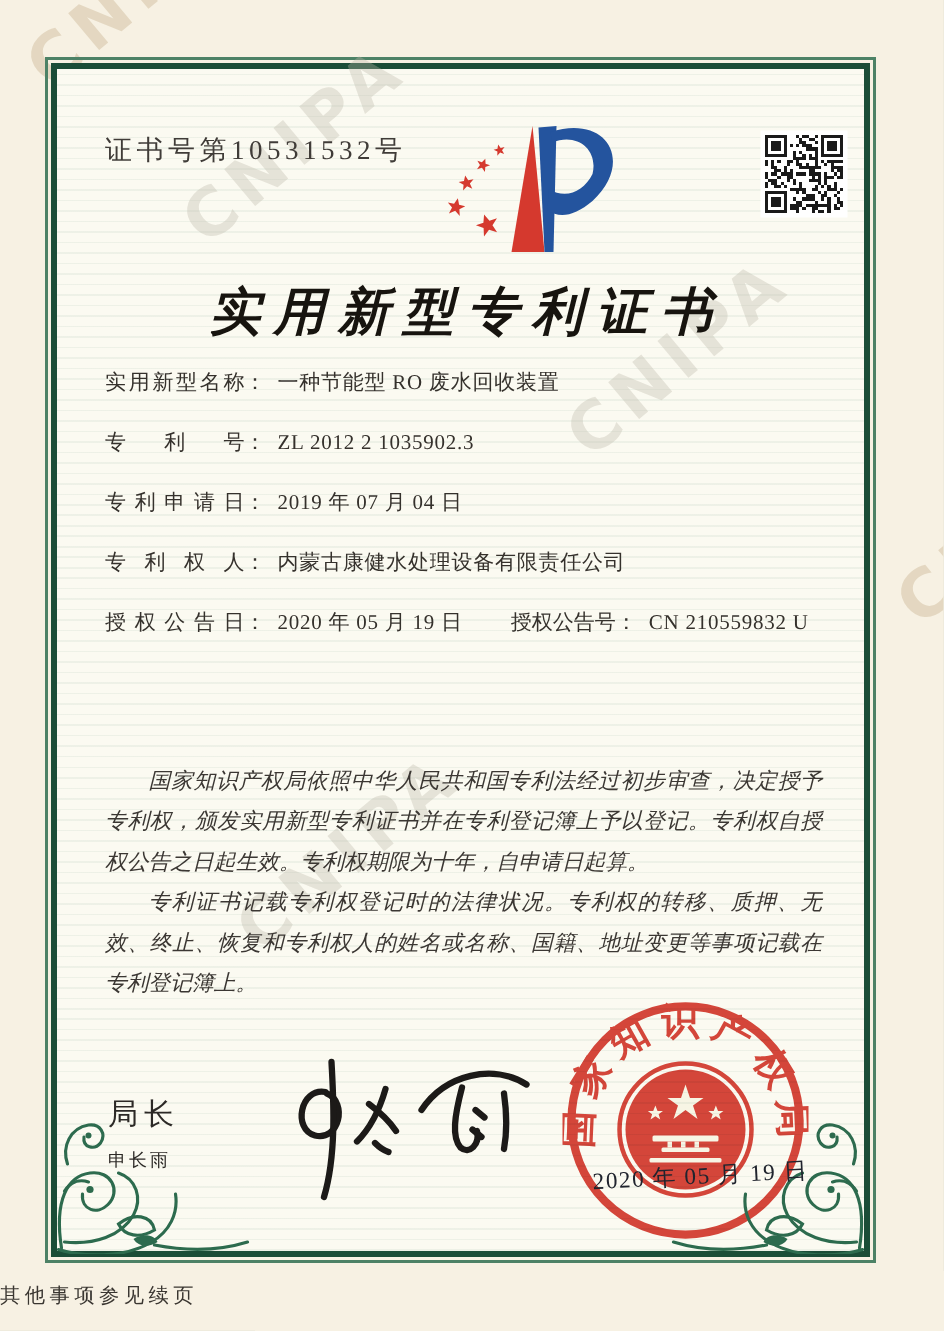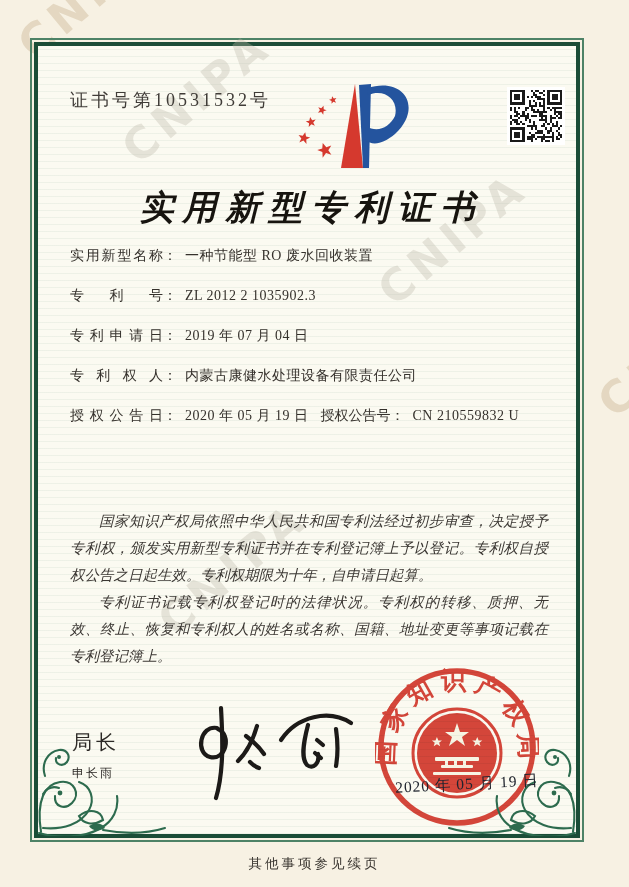--- a/index.html
+++ b/index.html
@@ -31,39 +31,39 @@
   .title{
     position:absolute;left:0;top:139px;width:100%;text-align:center;
     font-size:34px;font-weight:700;letter-spacing:9px;text-indent:9px;color:#17140f;font-style:italic;
   }
   .fields{position:absolute;left:32px;top:199px;width:480px;font-size:14px;color:#35312c;}
   .frow{margin-bottom:19px;line-height:21px;white-space:nowrap;}
   .flabel{display:inline-block;width:93px;text-align:justify;text-align-last:justify;vertical-align:top;}
   .colon{display:inline-block;vertical-align:top;}
   .fvalue{display:inline-block;vertical-align:top;margin-left:8px;letter-spacing:0.5px;}
   .fvalue-wrap{white-space:normal;max-width:368px;}
-  .frow-double .fgroup2{margin-left:12px;}
+  .frow-double .fgroup2{margin-left:32px;}
   .paras{
     position:absolute;left:32px;top:462px;width:478px;
     font-size:14.5px;line-height:1.86;font-style:italic;color:#3b3733;text-align:justify;
   }
   .paras p{margin:0;text-indent:2em;}
   .officer-title{position:absolute;left:34px;top:683px;font-size:20px;letter-spacing:4px;color:#2c2926;}
   .officer-name{position:absolute;left:34px;top:719px;font-size:12px;letter-spacing:2px;color:#2c2926;}
   .signature{position:absolute;left:149px;top:650px;width:190px;height:115px;}
   .seal{position:absolute;left:337px;top:619px;width:164px;height:164px;opacity:0.93;mix-blend-mode:multiply;}
   .seal-date{
     position:absolute;left:344px;top:728px;width:170px;text-align:center;
     font-size:15.5px;letter-spacing:1px;color:#20242e;transform:rotate(-3deg);z-index:3;
   }
   .page-info{position:absolute;left:0;top:771px;width:100%;text-align:center;font-size:13.5px;color:#3a3631;letter-spacing:2px;}
   .ornament{position:absolute;bottom:-2px;width:140px;height:100px;z-index:2;}
   .ornament-left{left:-5px;}
   .ornament-right{right:-5px;transform:scaleX(-1);}
-  .continuation{position:absolute;left:0;top:855px;width:100%;text-align:center;font-size:13.5px;letter-spacing:3px;color:#3a3631;z-index:1;}
+  .continuation{position:absolute;left:0;top:855px;width:100%;text-align:left;font-size:13.5px;letter-spacing:3px;color:#3a3631;z-index:1;}
 </style>
 </head>
 <body>
 
 <div class="page">
 
   <div class="wm wm-tan" style="left:8px;top:30px;">CNIPA</div>
   <div class="wm wm-tan" style="left:588px;top:388px;">CNIPA</div>
 
   <div class="frame">

